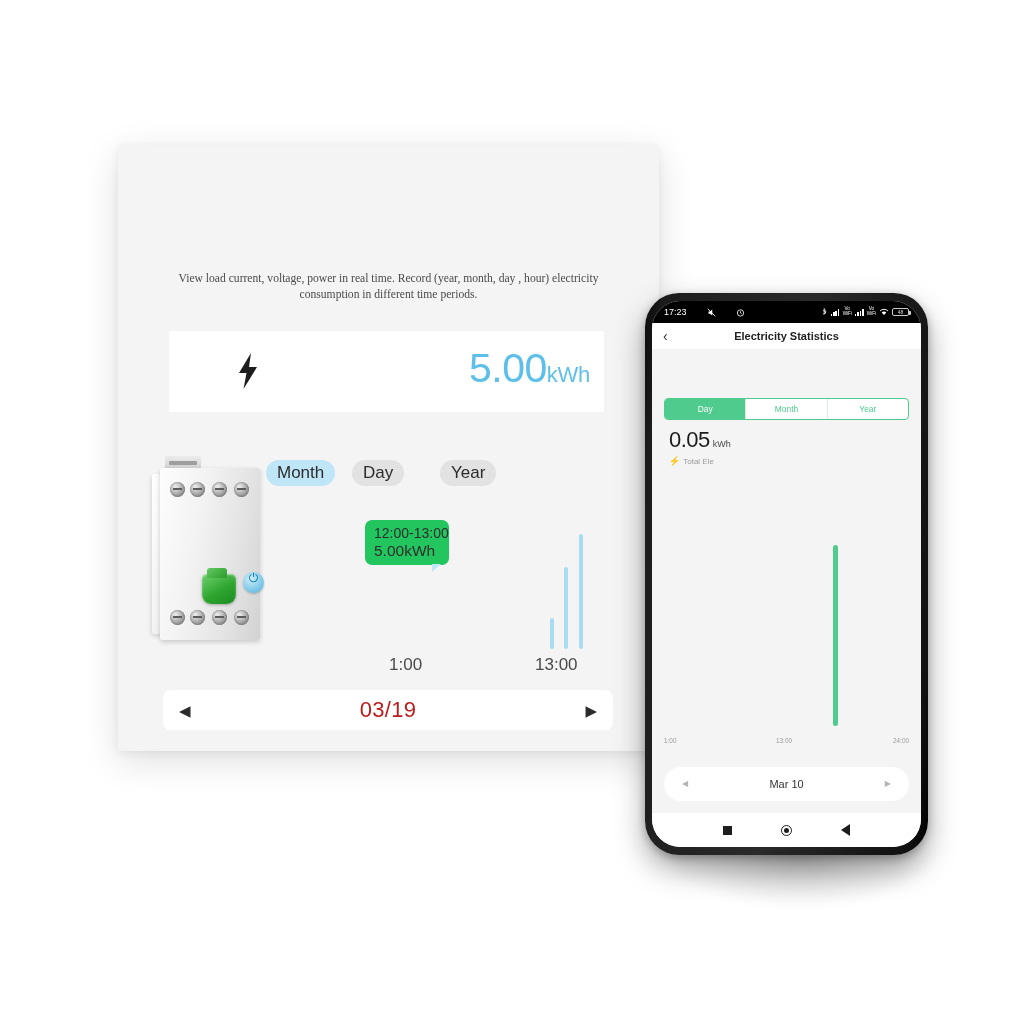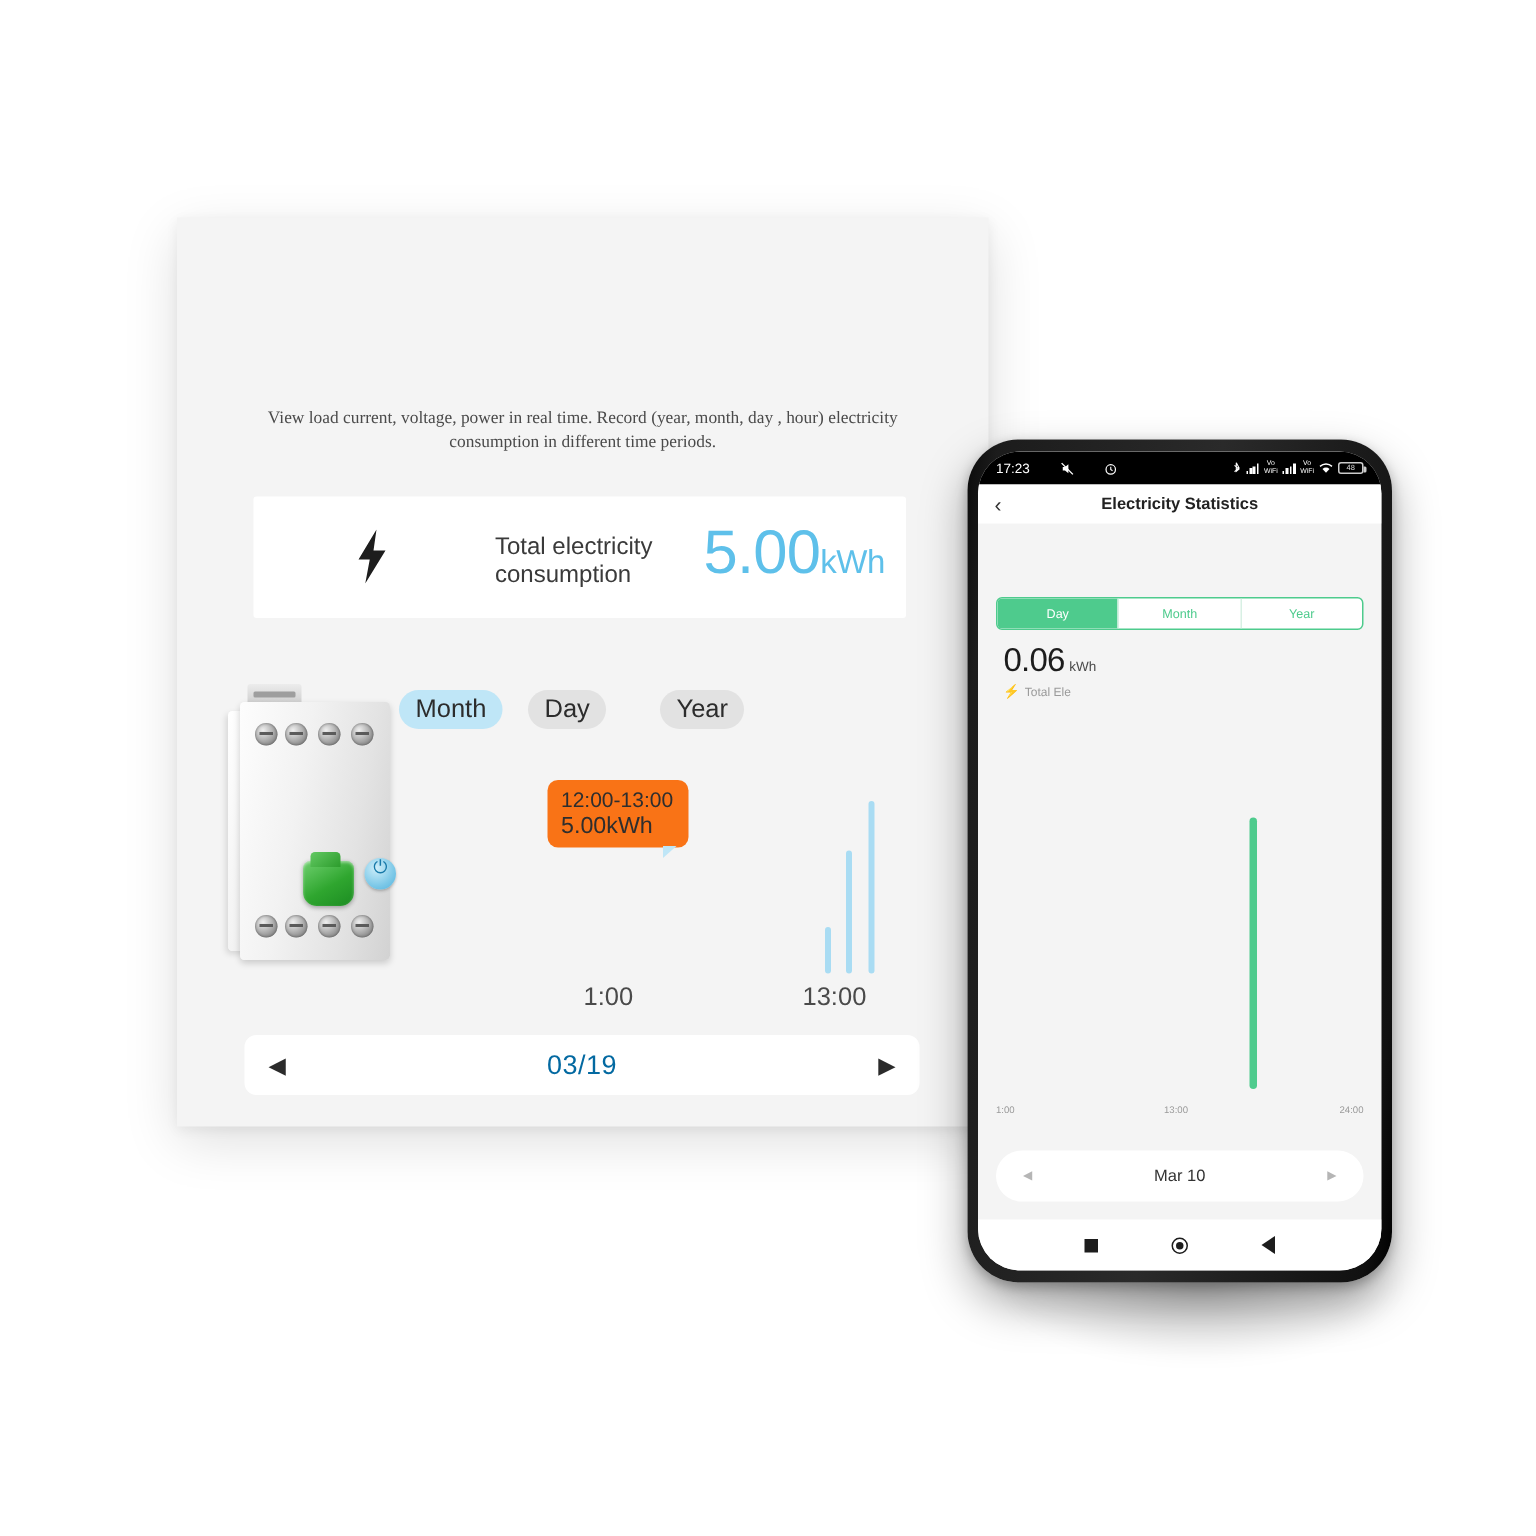--- a/index.html
+++ b/index.html
@@ -158,22 +158,22 @@
   #pill-year  { left: 322px; top: 315px; }
 
   
   .lchart { position: absolute; left: 50px; top: 370px; width: 460px; height: 160px; }
   .lbar {
     position: absolute; bottom: 26px;
     width: 4px; background: #a9dcf3; border-radius: 2px;
   }
   .tooltip {
     position: absolute; left: 197px; top: 5px;
-    background: #f97316; border-radius: 7px;
-    padding: 5px 10px 6px 9px;
+    background: #22c55e; border-radius: 7px;
+    padding: 5px 0 6px 9px;
     line-height: 17px;
   }
   .tooltip .t1 { font-size: 14px; color: #2e2e2e; }
   .tooltip .t2 { font-size: 15.5px; color: #2e2e2e; }
   .tooltip:after {
     content:""; position:absolute; right: 8px; bottom: -7px;
     border-left: 9px solid #bfe6f7;
     border-bottom: 8px solid transparent;
   }
   .laxis {
@@ -183,21 +183,21 @@
 
   
   .datebar {
     position: absolute; left: 45px; top: 545px;
     width: 450px; height: 40px;
     background: #ffffff; border-radius: 8px;
     display: flex; align-items: center; justify-content: space-between;
     padding: 0 16px;
   }
   .datebar .nav { font-size: 15px; color: #2b2b2b; line-height: 1; }
-  .datebar .dval { font-size: 18px; color: #0369a1; letter-spacing: 0.3px; }
+  .datebar .dval { font-size: 22px; color: #b91c1c; letter-spacing: 0.3px; }
 
   
   .phone-shadow {
     position: absolute; left: 660px; top: 820px;
     width: 280px; height: 90px;
     background: radial-gradient(ellipse at 50% 40%, rgba(0,0,0,0.22), rgba(0,0,0,0) 68%);
     filter: blur(5px);
   }
   .phone {
     position: absolute; left: 645px; top: 293px;
@@ -297,21 +297,20 @@
 <div id="stage">
 
   <div class="promo-card">
 
     <div class="subline">View load current, voltage, power in real time. Record (year, month, day , hour) electricity consumption in different time periods.</div>
 
     <div class="total-panel">
       <svg class="bolt-icon" viewBox="0 0 22 36">
         <path d="M14 0 L2 20 L9.5 20 L6.5 36 L20 14 L12 14 Z" fill="#1d1d1d"></path>
       </svg>
-      <div class="total-label">Total electricity consumption</div>
       <div class="total-value">
         <span class="num">5.00</span><span class="unit">kWh</span>
       </div>
     </div>
 
     <div class="breaker">
       <div class="brk-tab"></div>
       <div class="brk-leftwing"></div>
       <div class="brk-body">
         <div class="screw" style="left:10px;  top:14px;"></div>
@@ -401,21 +400,21 @@
         <span class="title">Electricity Statistics</span>
       </div>
 
       <div class="seg">
         <div class="on">Day</div>
         <div>Month</div>
         <div>Year</div>
       </div>
 
       <div class="pval">
-        <span class="n">0.06</span><span class="u">kWh</span>
+        <span class="n">0.05</span><span class="u">kWh</span>
       </div>
       <div class="ptot">
         <span class="bolt">⚡</span>
         <span>Total Ele</span>
       </div>
 
       <div class="pchart">
         <div class="pbar" style="left:169px; height:181px;"></div>
         <div class="paxis" style="left:0px;">1:00</div>
         <div class="paxis" style="left:112px;">13:00</div>

